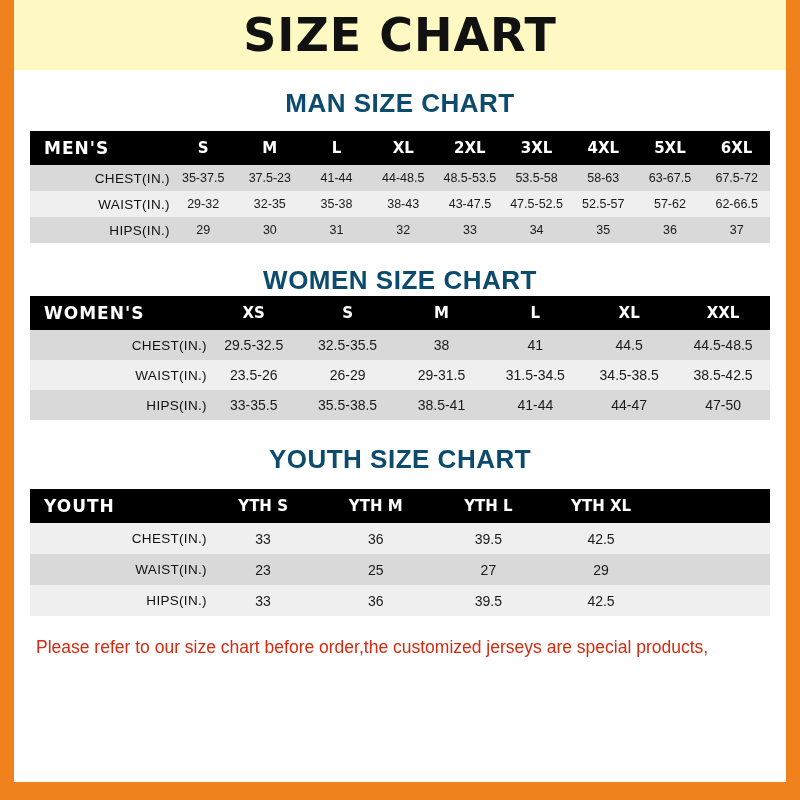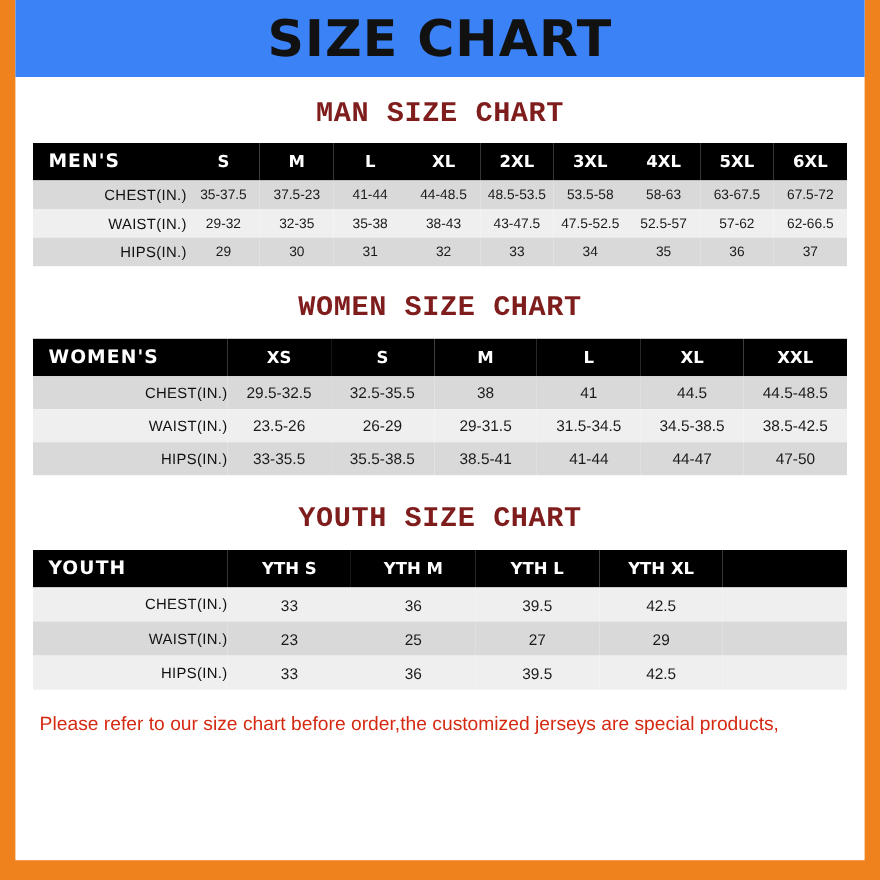--- a/index.html
+++ b/index.html
@@ -18,48 +18,48 @@
     width: 800px;
     height: 800px;
     background: #fff;
     box-sizing: border-box;
     border-left: 14px solid #f0821e;
     border-right: 14px solid #f0821e;
   }
   .header-band {
     position: relative;
     height: 70px;
-    background: #3b82f6;
+    background: #fef9c3;
     display: flex;
     align-items: center;
     justify-content: center;
   }
   .header-title {
     font-family: "DejaVu Sans", sans-serif;
     font-weight: bold;
     font-size: 46px;
     letter-spacing: 1px;
     color: #111;
     line-height: 1;
     text-align: center;
   }
   .content {
     padding: 0 16px;
     box-sizing: border-box;
   }
   .section-title {
     text-align: center;
-    font-family: Liberation Mono, monospace;
+    font-family: Liberation Sans, sans-serif;
     font-weight: bold;
     font-size: 26px;
-    color: #7f1d1d;
+    color: #0c4a6e;
     letter-spacing: 0.5px;
   }
   .s1-title { margin-top: 18px; margin-bottom: 12px; }
-  .s2-title { margin-top: 22px; margin-bottom: 14px; }
+  .s2-title { margin-top: 22px; }
   .s3-title { margin-top: 24px; margin-bottom: 14px; }
 
   table.chart {
     width: 100%;
     border-collapse: collapse;
     table-layout: fixed;
   }
   table.chart th, table.chart td {
     text-align: center;
     font-size: 13px;

